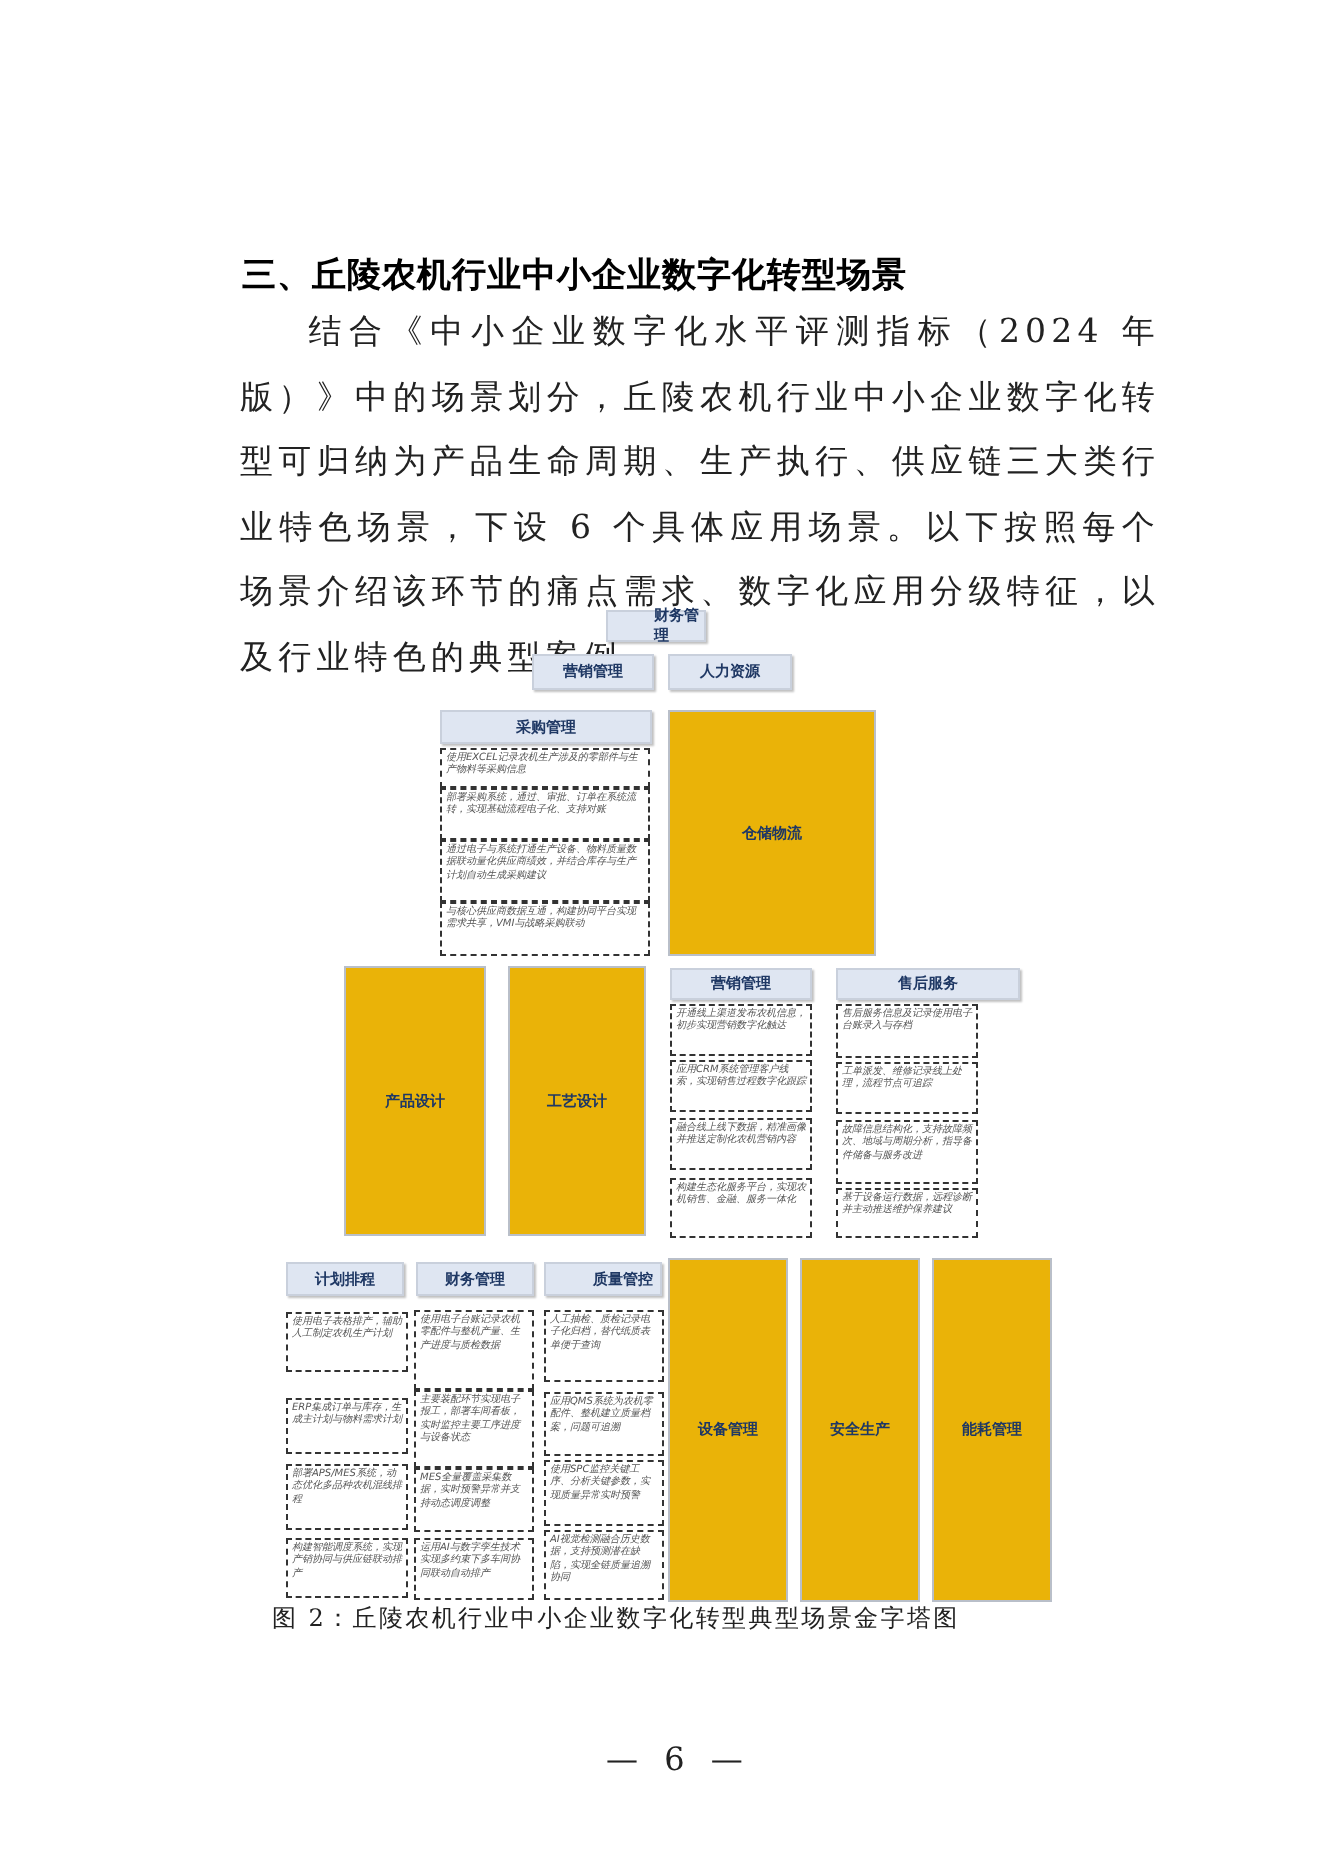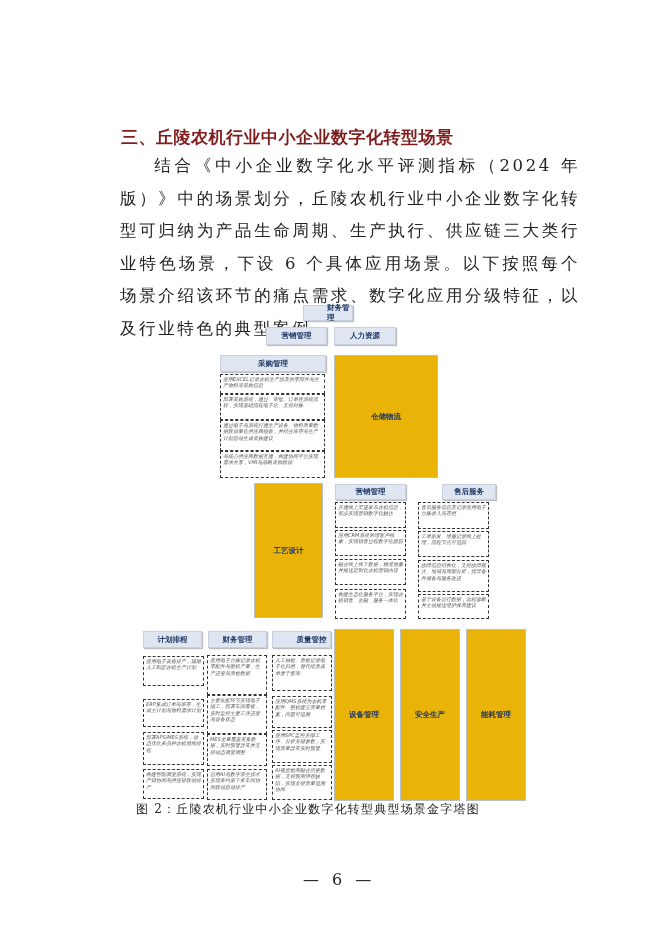--- a/index.html
+++ b/index.html
@@ -1,20 +1,20 @@
 <!DOCTYPE html>
 <html><head>
   <meta charset="utf-8">
   <style>
     html, body { margin: 0; padding: 0; background: #ffffff; }
     body { width: 662px; height: 936px; position: relative; overflow: hidden;
       font-family: "DejaVu Serif", "Liberation Serif", serif; color: #222; }
     .abs { position: absolute; }
     .heading { left: 121px; top: 126px; font-size: 17px; font-weight: bold;
-      font-family: "DejaVu Sans", "Liberation Sans", sans-serif; letter-spacing: 0.5px; color: #7f1d1d; }
+      font-family: "DejaVu Sans", "Liberation Sans", sans-serif; letter-spacing: 0.5px; color: #000000; }
     .para { left: 120px; width: 460px; top: 150px; font-size: 16.5px; line-height: 32.5px;
       letter-spacing: 2.6px; text-align: justify; color: #222; }
     .para .indent { display: inline-block; width: 33px; }
     .diagram { left: 0; top: 0; width: 662px; height: 936px; }
     .solid { position: absolute; background: #eab308; border: 1px solid #b9bfc9;
       display: flex; align-items: center; justify-content: center;
       font-family: "DejaVu Sans", "Liberation Sans", sans-serif; font-weight: bold;
       font-size: 7.5px; color: #1f3864; box-sizing: border-box; }
     .hdr { background: #dfe6f2; box-shadow: 1px 1px 1px rgba(0,0,0,0.25); border: 1px solid #c9d0dc; }
     .dash { position: absolute; border: 1px dashed #333; box-sizing: border-box;
@@ -37,29 +37,30 @@
   <div class="solid hdr" style="left:266px;top:327px;width:61px;height:18px;">营销管理</div>
   <div class="solid hdr" style="left:334px;top:327px;width:62px;height:18px;">人力资源</div>
 
   <div class="solid hdr" style="left:220px;top:355px;width:106px;height:17px;">采购管理</div>
   <div class="dash" style="left:220px;top:374px;width:105px;height:20px;">使用EXCEL记录农机生产涉及的零部件与生产物料等采购信息</div>
   <div class="dash" style="left:220px;top:394px;width:105px;height:26px;">部署采购系统，通过、审批、订单在系统流转，实现基础流程电子化、支持对账</div>
   <div class="dash" style="left:220px;top:420px;width:105px;height:31px;">通过电子与系统打通生产设备、物料质量数据联动量化供应商绩效，并结合库存与生产计划自动生成采购建议</div>
   <div class="dash" style="left:220px;top:451px;width:105px;height:27px;">与核心供应商数据互通，构建协同平台实现需求共享，VMI与战略采购联动</div>
   <div class="solid" style="left:334px;top:355px;width:104px;height:123px;">仓储物流</div>
 
+  <div class="solid" style="left:172px;top:483px;width:71px;height:135px;">产品设计</div>
   <div class="solid" style="left:254px;top:483px;width:69px;height:135px;">工艺设计</div>
 
   <div class="solid hdr" style="left:335px;top:484px;width:71px;height:16px;">营销管理</div>
   <div class="dash" style="left:335px;top:502px;width:71px;height:26px;">开通线上渠道发布农机信息，初步实现营销数字化触达</div>
   <div class="dash" style="left:335px;top:530px;width:71px;height:26px;">应用CRM系统管理客户线索，实现销售过程数字化跟踪</div>
   <div class="dash" style="left:335px;top:559px;width:71px;height:26px;">融合线上线下数据，精准画像并推送定制化农机营销内容</div>
   <div class="dash" style="left:335px;top:589px;width:71px;height:30px;">构建生态化服务平台，实现农机销售、金融、服务一体化</div>
 
-  <div class="solid hdr" style="left:418px;top:484px;width:54px;height:16px;margin-left:24px;">售后服务</div>
+  <div class="solid hdr" style="left:418px;top:484px;width:92px;height:16px;">售后服务</div>
   <div class="dash" style="left:418px;top:502px;width:71px;height:27px;">售后服务信息及记录使用电子台账录入与存档</div>
   <div class="dash" style="left:418px;top:531px;width:71px;height:26px;">工单派发、维修记录线上处理，流程节点可追踪</div>
   <div class="dash" style="left:418px;top:560px;width:71px;height:32px;">故障信息结构化，支持故障频次、地域与周期分析，指导备件储备与服务改进</div>
   <div class="dash" style="left:418px;top:594px;width:71px;height:25px;">基于设备运行数据，远程诊断并主动推送维护保养建议</div>
 
   <div class="solid hdr" style="left:143px;top:631px;width:59px;height:17px;">计划排程</div>
   <div class="dash" style="left:143px;top:656px;width:61px;height:30px;">使用电子表格排产，辅助人工制定农机生产计划</div>
   <div class="dash" style="left:143px;top:699px;width:61px;height:28px;">ERP集成订单与库存，生成主计划与物料需求计划</div>
   <div class="dash" style="left:143px;top:732px;width:61px;height:33px;">部署APS/MES系统，动态优化多品种农机混线排程</div>
   <div class="dash" style="left:143px;top:769px;width:61px;height:30px;">构建智能调度系统，实现产销协同与供应链联动排产</div>

